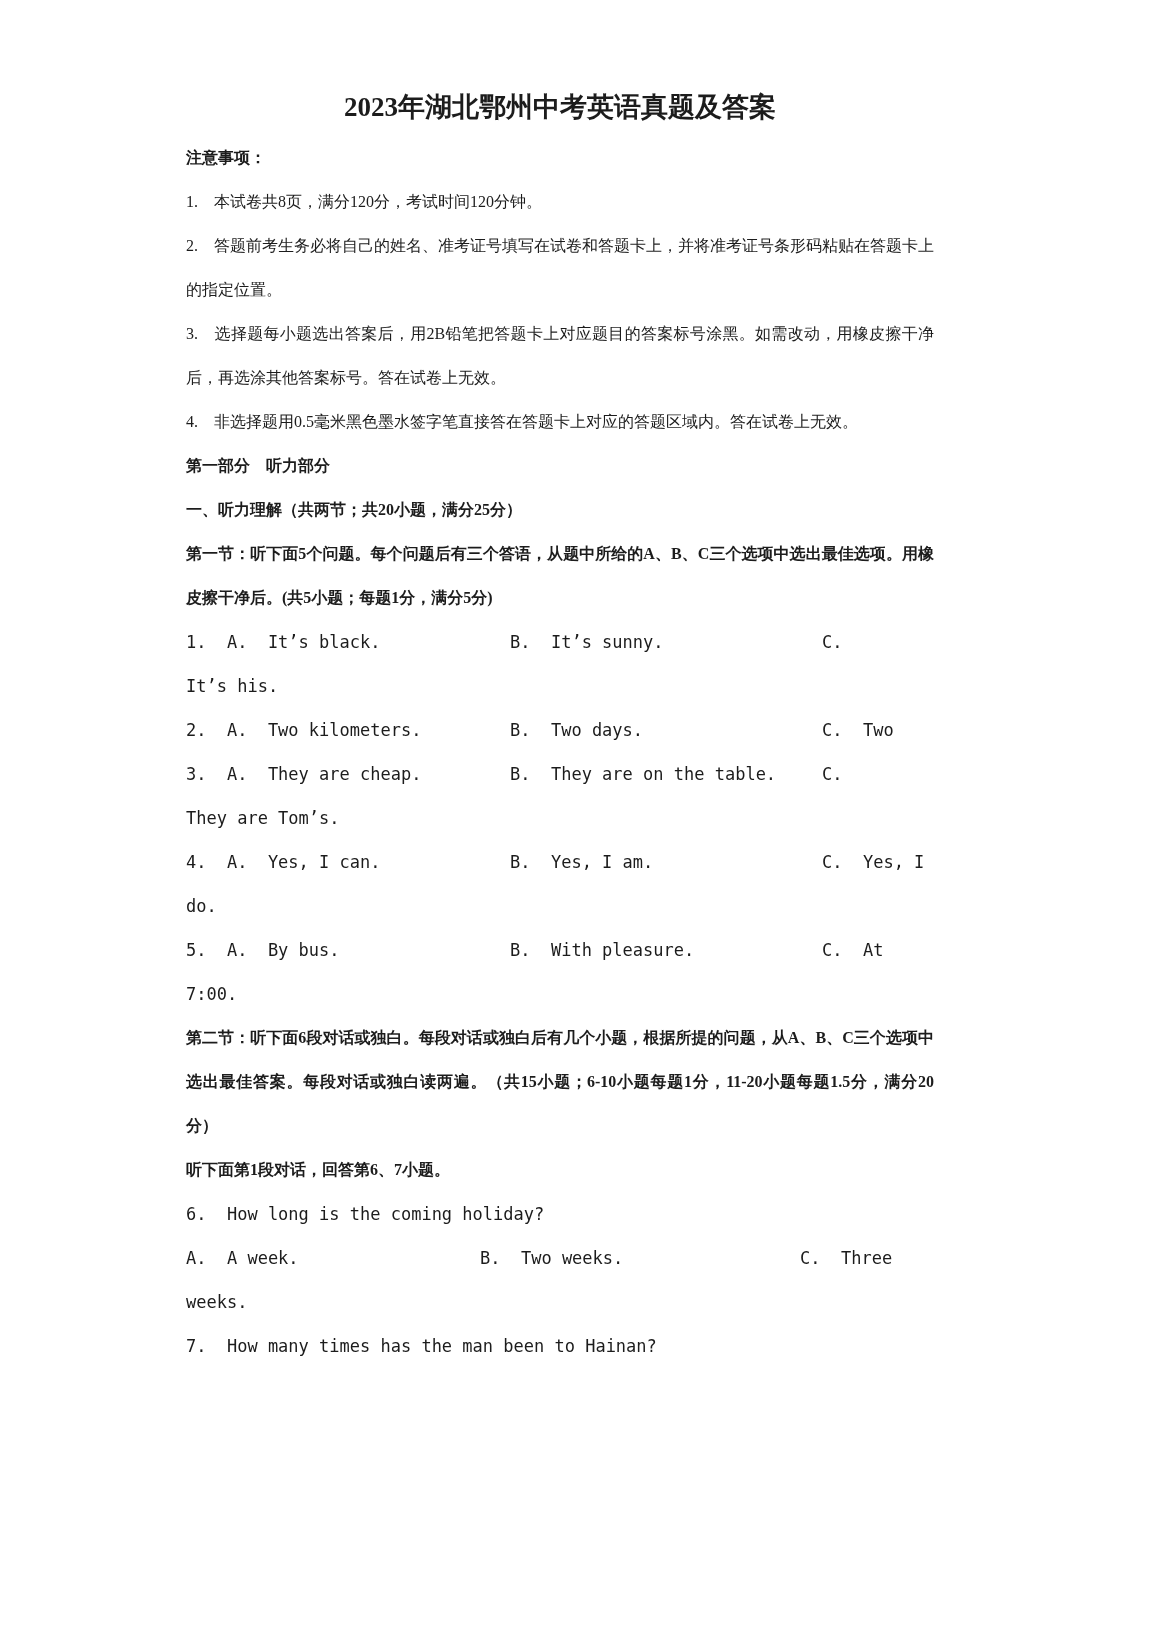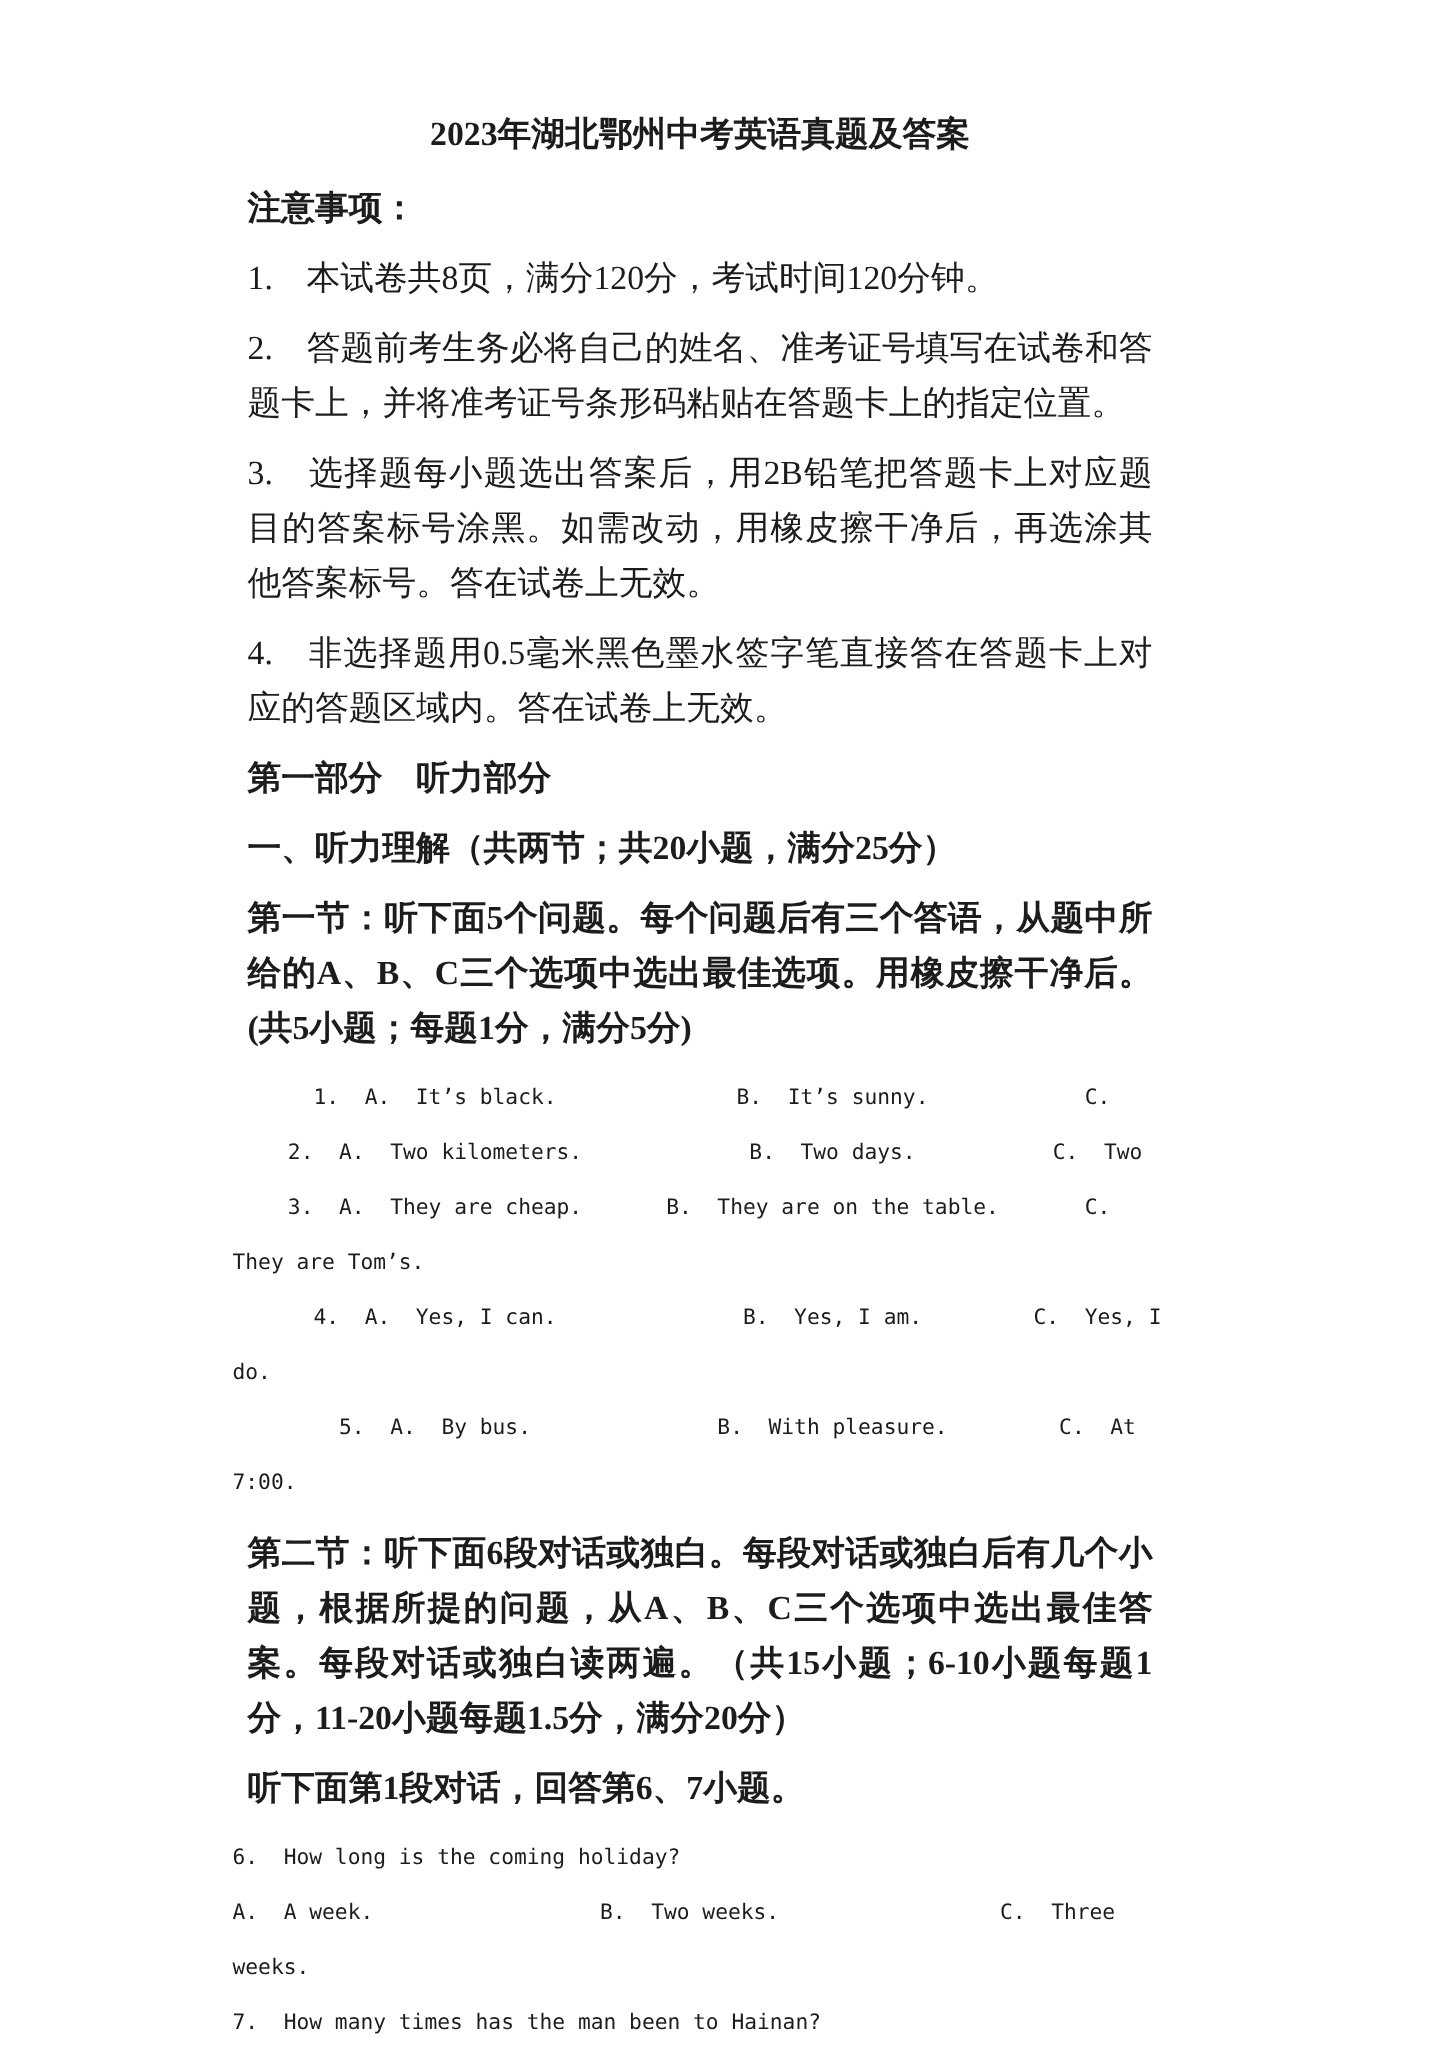--- a/index.html
+++ b/index.html
@@ -22,41 +22,40 @@
     background: #ffffff;
   }
   .doc-title {
     text-align: center;
     font-weight: bold;
     font-size: 27px;
     line-height: 50px;
     margin: 0 0 4px 0;
   }
   .para {
-    font-size: 27px;
+    font-size: 16px;
     line-height: 44px;
     text-align: justify;
-    margin: 12px;
+    margin: 0;
   }
   .bold { font-weight: bold; }
   .center { }
   .mono {
     font-family: "DejaVu Sans Mono", "Liberation Mono", monospace;
     font-size: 17px;
     white-space: pre-wrap;
   }
   .mline {
     line-height: 44px;
     margin: 0;
   }
   .optrow {
     display: grid;
     grid-template-columns: 324px 312px 1fr;
     line-height: 44px;
-    text-align: center;
   }
   .optrow-q6 {
     display: grid;
     grid-template-columns: 294px 320px 1fr;
     line-height: 44px;
   }
   .optrow span { display: block; }
 </style>
 </head>
 <body>
@@ -73,20 +72,21 @@
 
   <p class="para bold center">第一部分　听力部分</p>
   <p class="para bold">一、听力理解（共两节；共20小题，满分25分）</p>
   <p class="para bold">第一节：听下面5个问题。每个问题后有三个答语，从题中所给的A、B、C三个选项中选出最佳选项。用橡皮擦干净后。(共5小题；每题1分，满分5分)</p>
 
   <div class="optrow">
     <span class="mono">1.  A.  It’s black.</span>
     <span class="mono">B.  It’s sunny.</span>
     <span class="mono">C.</span>
   </div>
+  <p class="mono mline">It’s his.</p>
 
   <div class="optrow">
     <span class="mono">2.  A.  Two kilometers.</span>
     <span class="mono">B.  Two days.</span>
     <span class="mono">C.  Two</span>
   </div>
 
   <div class="optrow">
     <span class="mono">3.  A.  They are cheap.</span>
     <span class="mono">B.  They are on the table.</span>

